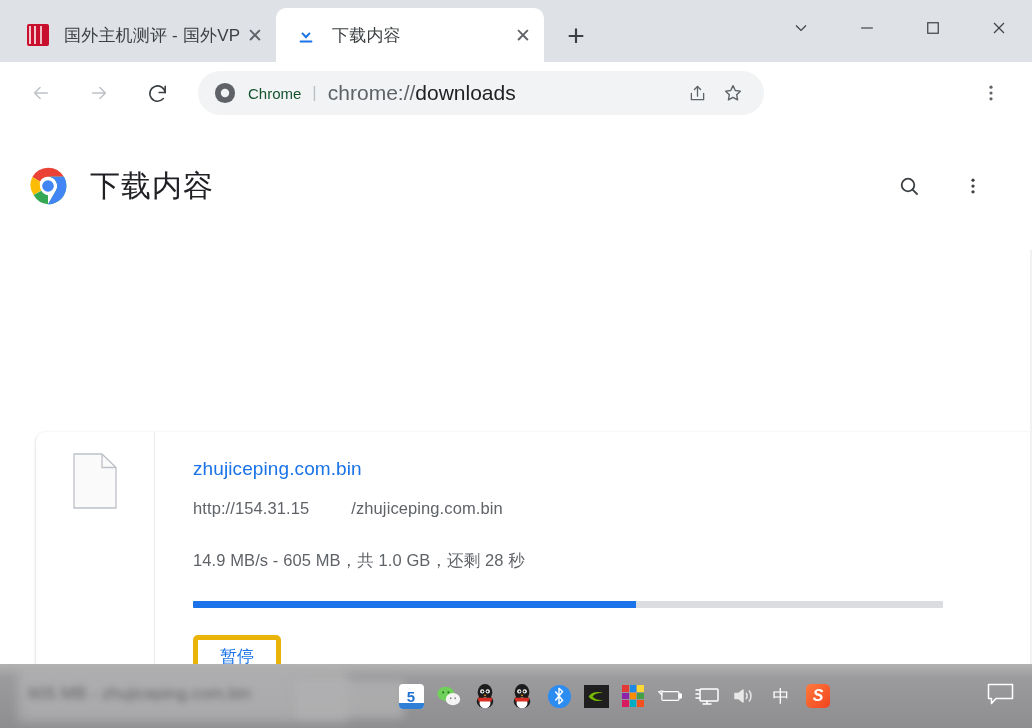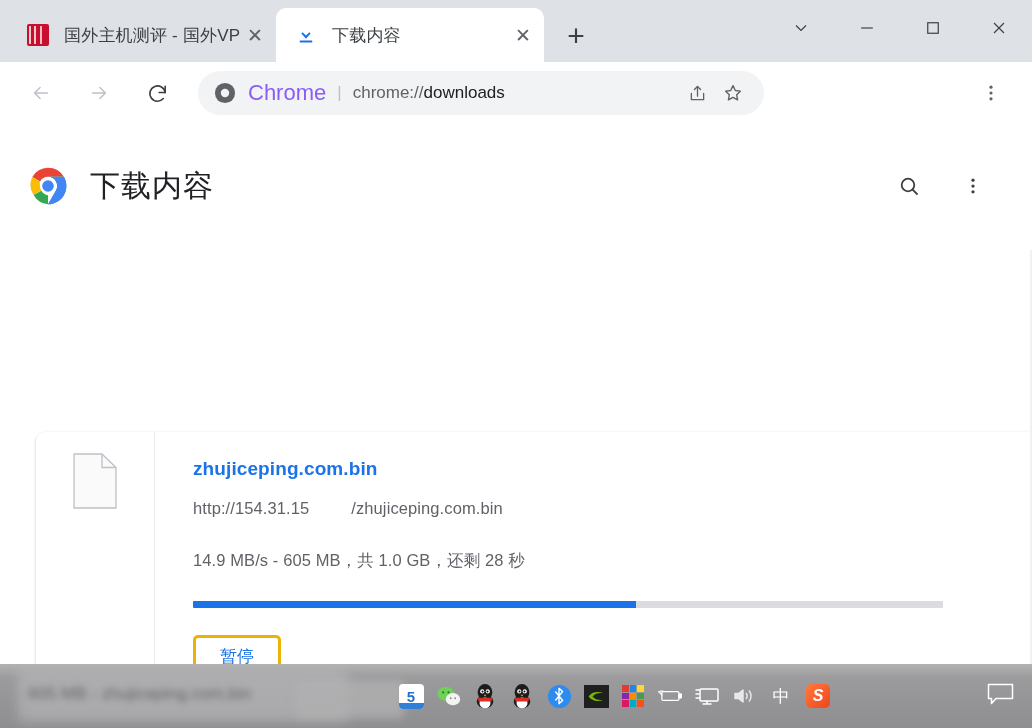--- a/index.html
+++ b/index.html
@@ -124,27 +124,27 @@
     align-items: center;
     padding: 0 16px;
     max-width: 566px;
   }
   .chrome-dot {
     width: 22px; height: 22px;
     margin-right: 12px;
     flex: 0 0 22px;
   }
   .omni-scheme {
-    font-size: 22px; color: #8b5cf6; white-space: nowrap;
+    font-size: 15px; color: #14532d; white-space: nowrap;
   }
   .omni-sep {
     margin: 0 11px; color: #bdc1c6; font-size: 17px;
   }
   .omni-url {
-    font-size: 17px; color: #5f6368; white-space: nowrap; flex: 1 1 auto;
+    font-size: 21px; color: #5f6368; white-space: nowrap; flex: 1 1 auto;
   }
   .omni-url b { color: #202124; font-weight: 400; }
   .omni-icon { width: 30px; height: 30px; display:flex; align-items:center; justify-content:center; margin-left: 6px; }
   .toolbar-right { display: flex; align-items: center; margin-left: auto; }
 
   
   .page { position: relative; background: #fff; height: 540px; }
   .page-header {
     display: flex;
     align-items: center;
@@ -180,21 +180,21 @@
     flex: 0 0 119px;
     border-right: 1px solid #e8eaed;
     display: flex;
     align-items: flex-start;
     justify-content: center;
     padding-top: 21px;
   }
   .file-glyph { width: 44px; height: 56px; }
   .dl-body { flex: 1 1 auto; padding: 26px 0 0 38px; }
   .dl-name {
-    font-size: 19px; color: #1a73e8; font-weight: 700;
+    font-size: 19px; color: #1a73e8; font-weight: 400;
     letter-spacing: .1px; cursor: pointer;
     display: inline-block;
   }
   .dl-url {
     font-size: 16.5px; color: #5f6368;
     margin-top: 19px;
     letter-spacing: .1px;
   }
   .dl-url .redacted {
     display: inline-block;
@@ -213,21 +213,21 @@
     width: 750px; height: 7px;
     background: #dadce0;
     border-radius: 1px;
     overflow: hidden;
   }
   .progress-fill { height: 100%; background: #1a73e8; }
   .dl-actions { display: flex; gap: 15px; margin-top: 27px; }
   .dl-btn {
     min-width: 88px; height: 43px;
     background: #fff;
-    border: 3px solid #eab308;
+    border: 5px solid #eab308;
     border-radius: 5px;
     color: #1a73e8;
     font-size: 17px;
     font-family: "Liberation Sans", "DejaVu Sans", sans-serif;
     display: flex; align-items: center; justify-content: center;
     padding: 0 19px;
     cursor: pointer;
   }
 
   

